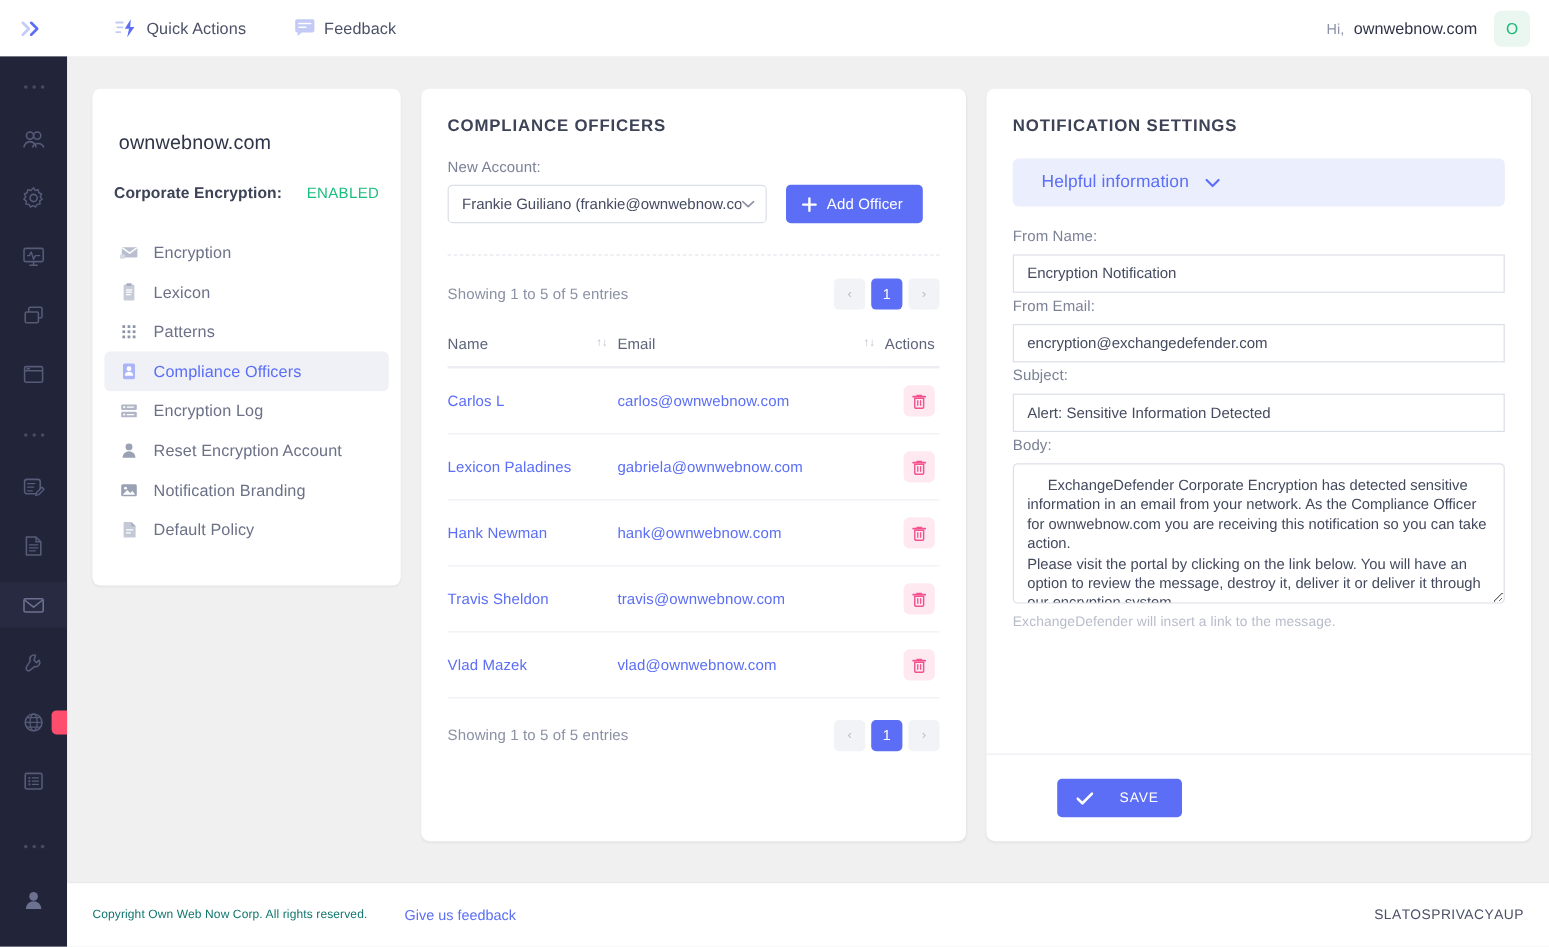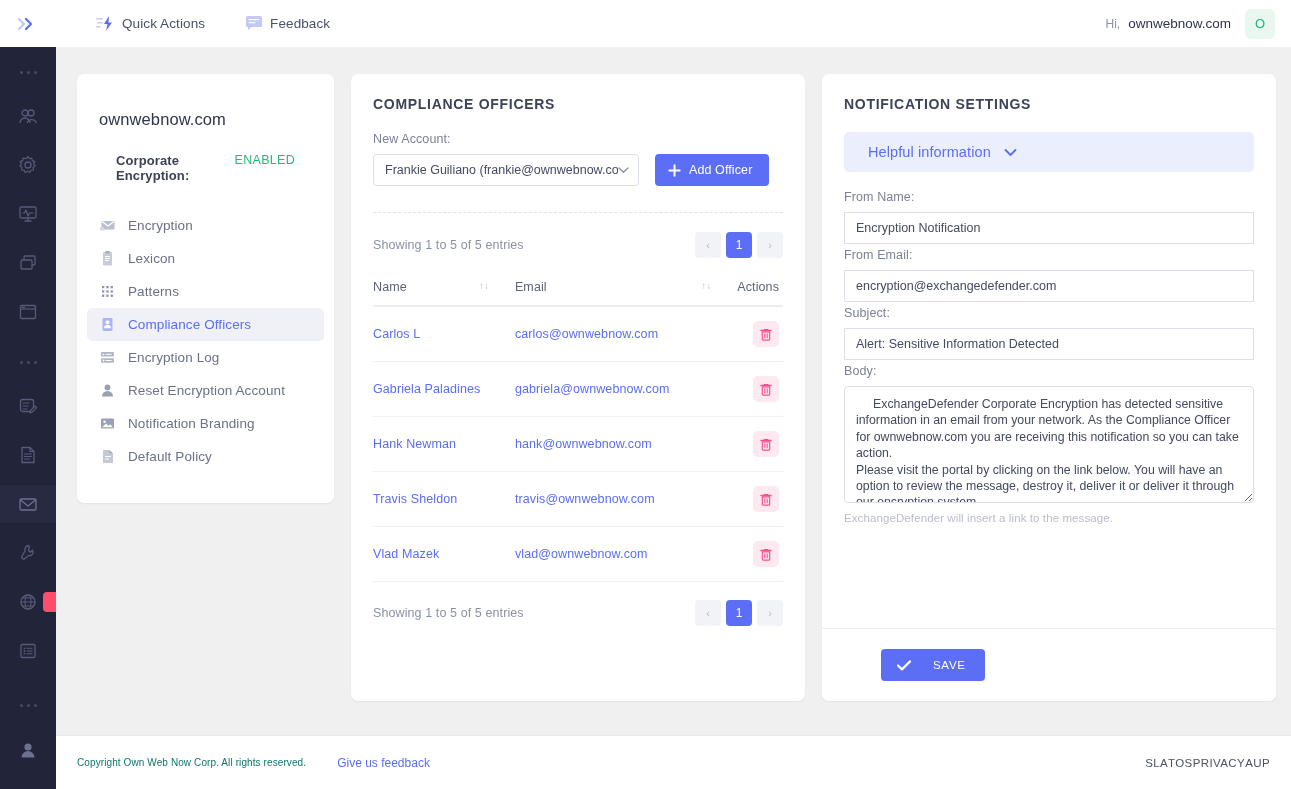--- a/index.html
+++ b/index.html
@@ -70,22 +70,22 @@
   }
   .card { background: #ffffff; border-radius: 7px; box-shadow: 0 1px 2px rgba(30,35,60,.06); }
 
   
   .card-left { width: 257px; padding: 36px 0 30px 0; }
   .domain-title {
     font-size: 16.5px; color: #2f3448; padding: 0 22px; margin-bottom: 24px;
     letter-spacing: .1px;
   }
   .corp-row {
-    display: flex; justify-content: space-between;
-    padding: 0 39px; margin-bottom: 26px; margin-top: 12px;
+    display: flex; align-items: center; justify-content: space-between;
+    padding: 0 18px; margin-bottom: 26px; margin-top: 12px;
   }
   .corp-label { font-size: 13px; color: #3d4357; font-weight: bold; letter-spacing: .1px; }
   .corp-value { font-size: 12.5px; color: #19bd7d; letter-spacing: .3px; }
   .navlist { padding: 0 10px; }
   .navitem {
     display: flex; align-items: center; gap: 12px;
     height: 33px; padding: 0 12px; border-radius: 5px;
     cursor: pointer; margin-bottom: 0;
   }
   .navitem + .navitem { margin-top: 0; }
@@ -127,21 +127,21 @@
     font-size: 11px; color: #b6bbcb; cursor: pointer; border: none;
     font-family: "Liberation Sans", sans-serif;
   }
   .pg-btn.cur { background: #5b6ef5; color: #fff; font-size: 12px; }
 
   table.officers { width: 100%; border-collapse: collapse; margin-top: 22px; }
   table.officers th {
     text-align: left; font-size: 12.5px; color: #5d6479; font-weight: normal;
     padding: 0 0 11px 0; border-bottom: 2px solid #eceef3; letter-spacing: .1px;
   }
-  table.officers th .thwrap { display: flex; align-items: flex-start; justify-content: space-between; padding-right: 26px;}
+  table.officers th .thwrap { display: flex; align-items: flex-start; justify-content: space-between; padding-right: 8px;}
   table.officers th.c-act { text-align: right; padding-right: 4px; }
   table.officers td {
     padding: 14px 0; border-bottom: 1px solid #eef0f4; font-size: 12.5px;
     color: #5b6ef5; letter-spacing: .1px; vertical-align: middle;
   }
   table.officers td.c-act { text-align: right; padding-right: 4px; }
   .col-name { width: 148px; }
   .col-email { width: 228px; }
   .lnk { color: #5b6ef5; text-decoration: none; cursor: pointer; }
   .btn-del {
@@ -531,21 +531,21 @@
                   <svg width="12" height="13" viewBox="0 0 12 13">
                     <path d="M1 2.6 h10" stroke="#f4538f" stroke-width="1.5" stroke-linecap="round"></path>
                     <path d="M4.3 2.6 v-1.1 h3.4 v1.1" fill="none" stroke="#f4538f" stroke-width="1.2"></path>
                     <path d="M2.3 3.8 h7.4 v7.4 a1 1 0 0 1 -1 1 h-5.4 a1 1 0 0 1 -1 -1 z" fill="none" stroke="#f4538f" stroke-width="1.2"></path>
                     <path d="M4.8 5.8 v4 M7.2 5.8 v4" stroke="#f4538f" stroke-width="1.1" stroke-linecap="round"></path>
                   </svg>
                 </button>
               </td>
             </tr>
             <tr>
-              <td><a class="lnk">Gabriela Paladines</a></td>
+              <td><a class="lnk">Lexicon Paladines</a></td>
               <td><a class="lnk">gabriela@ownwebnow.com</a></td>
               <td class="c-act">
                 <button class="btn-del">
                   <svg width="12" height="13" viewBox="0 0 12 13">
                     <path d="M1 2.6 h10" stroke="#f4538f" stroke-width="1.5" stroke-linecap="round"></path>
                     <path d="M4.3 2.6 v-1.1 h3.4 v1.1" fill="none" stroke="#f4538f" stroke-width="1.2"></path>
                     <path d="M2.3 3.8 h7.4 v7.4 a1 1 0 0 1 -1 1 h-5.4 a1 1 0 0 1 -1 -1 z" fill="none" stroke="#f4538f" stroke-width="1.2"></path>
                     <path d="M4.8 5.8 v4 M7.2 5.8 v4" stroke="#f4538f" stroke-width="1.1" stroke-linecap="round"></path>
                   </svg>
                 </button>

